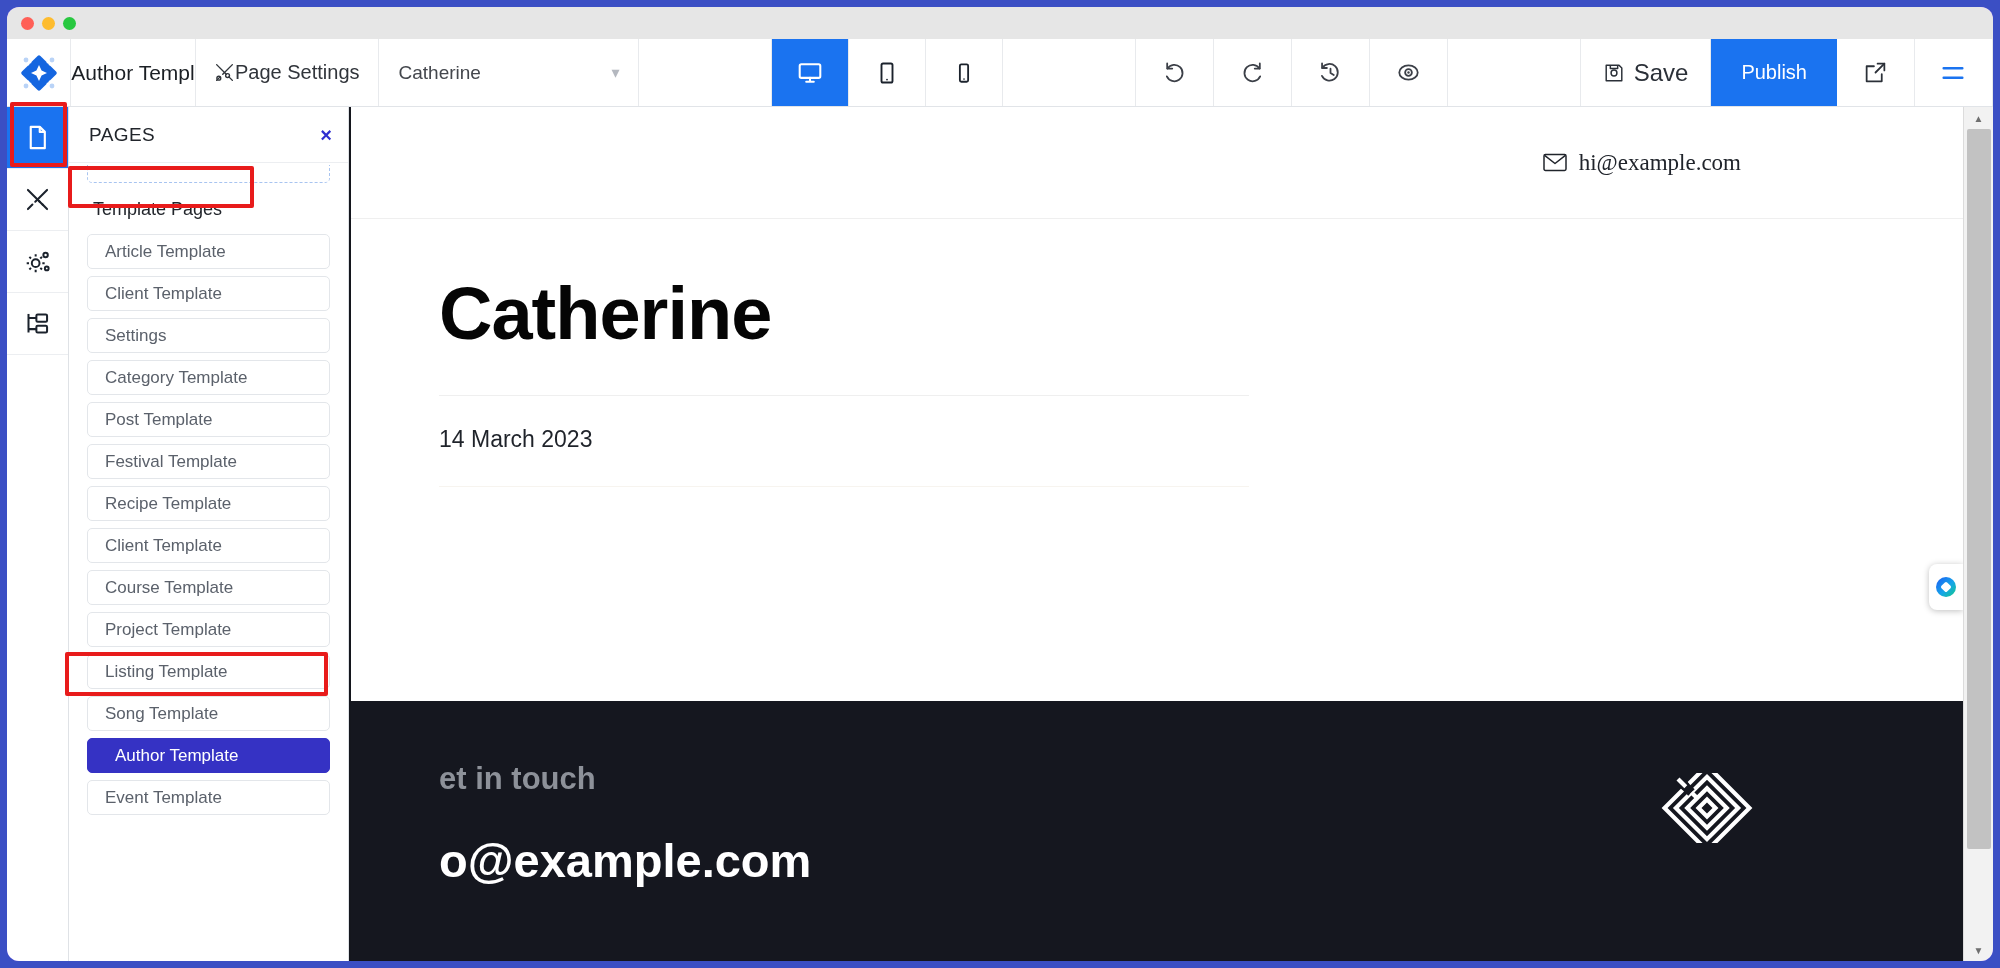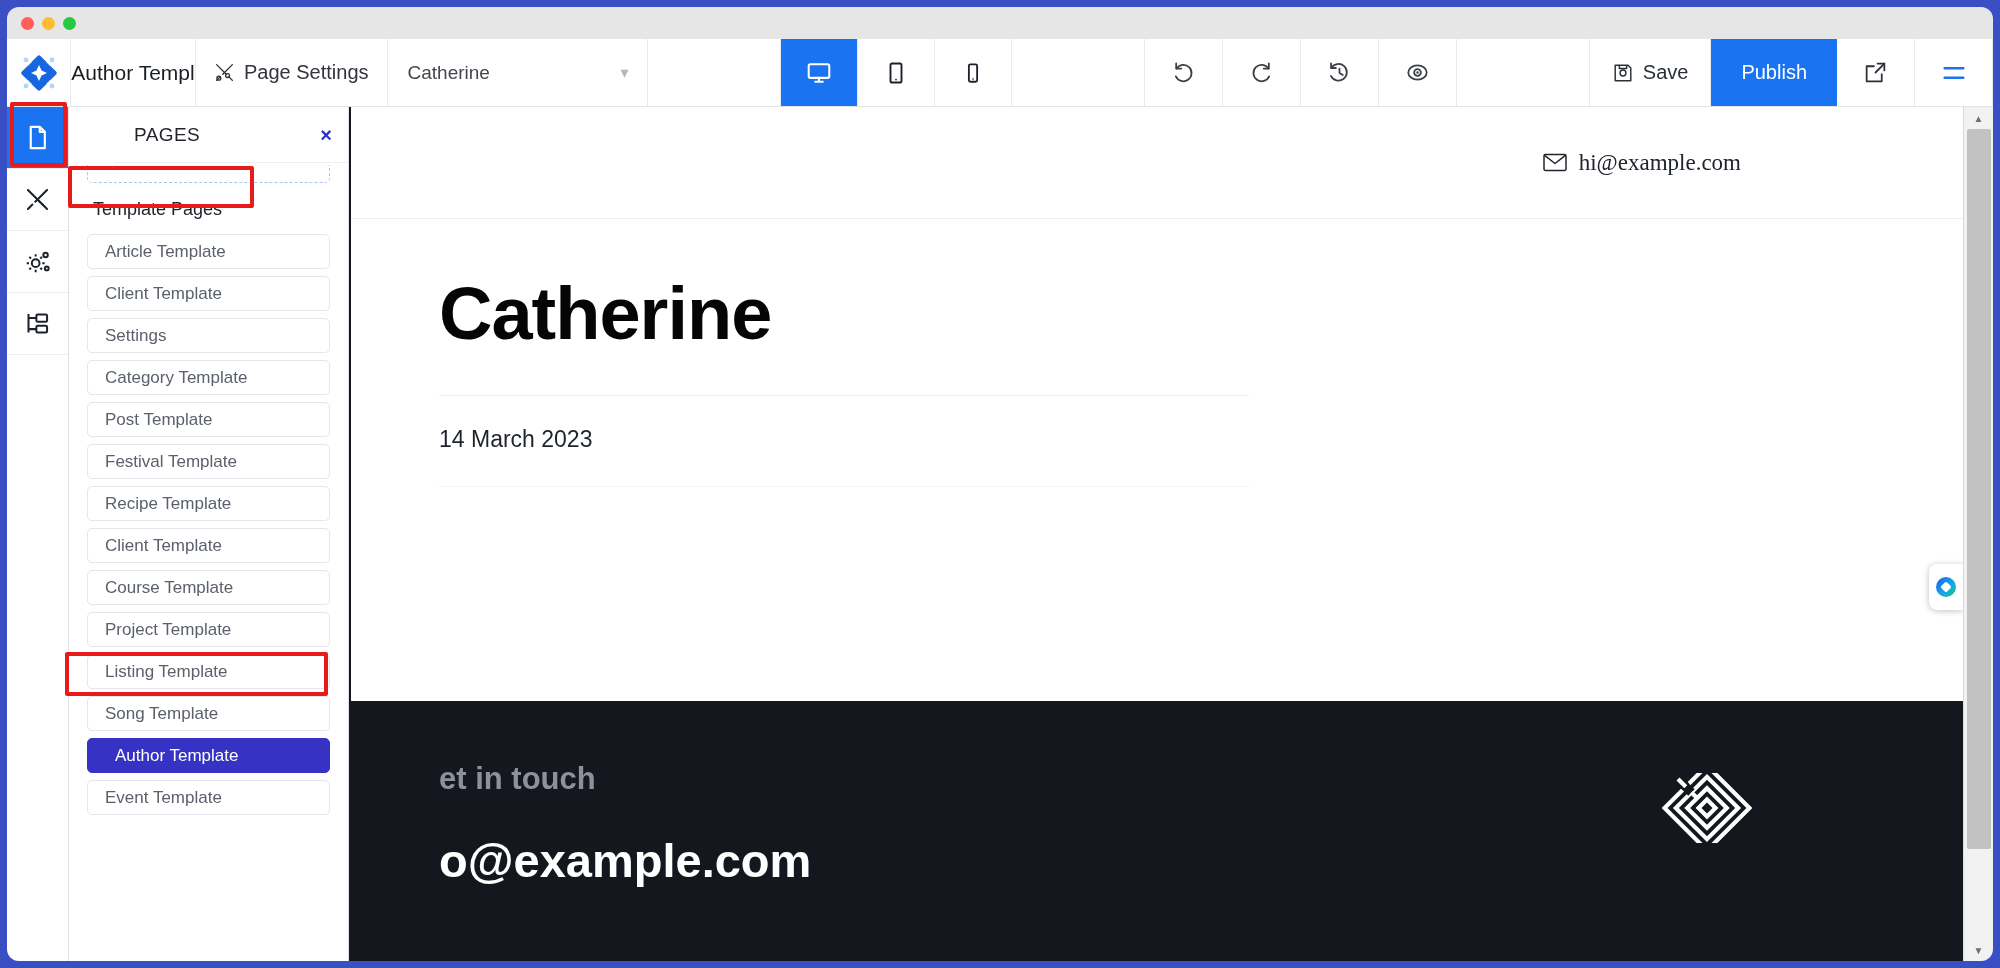--- a/index.html
+++ b/index.html
@@ -59,21 +59,20 @@
     color: #1b1f24;
     font-weight: 400;
     white-space: nowrap;
     overflow: hidden;
     max-width: 125px;
   }
   #page-settings-cell {
     padding: 0 18px;
     font-size: 20px;
     color: #31353b;
-    gap: 9px;
     white-space: nowrap;
   }
   #page-name-cell {
     width: 260px;
     justify-content: space-between;
     padding: 0 18px 0 20px;
     font-size: 19px;
     color: #44474d;
   }
   #page-name-cell .chev { color: #b4b8bf; font-size: 16px; }
@@ -92,21 +91,21 @@
 
   .icon-btn {
     width: 78px;
     border-right: 1px solid #e8eaed;
     display: flex; align-items: center; justify-content: center;
     cursor: pointer;
   }
   #save-btn {
     padding: 0 22px;
     display: flex; align-items: center; gap: 9px;
-    font-size: 20px; color: #2b3038;
+    font-size: 24px; color: #2b3038;
     border-right: 1px solid #e8eaed;
     cursor: pointer;
     white-space: nowrap;
   }
   #publish-btn {
     background: #1a73f0;
     color: #ffffff;
     font-size: 20px;
     padding: 0 30px;
     display: flex; align-items: center;
@@ -147,21 +146,20 @@
     flex-direction: column;
     z-index: 5;
     position: relative;
   }
   #pages-header {
     height: 56px;
     display: flex; align-items: center; justify-content: space-between;
     padding: 0 16px 0 20px;
     border-bottom: 1px solid #eceef1;
     flex: 0 0 56px;
-    margin-left: 45px;
   }
   #pages-title { font-size: 19px; color: #21252b; letter-spacing: .4px; }
   #pages-close { font-size: 20px; color: #2f2fd0; cursor: pointer; line-height: 1; font-weight: 600;}
 
   #pages-scroll {
     flex: 1 1 auto;
     overflow: hidden;
     padding: 0 18px;
     position: relative;
   }

